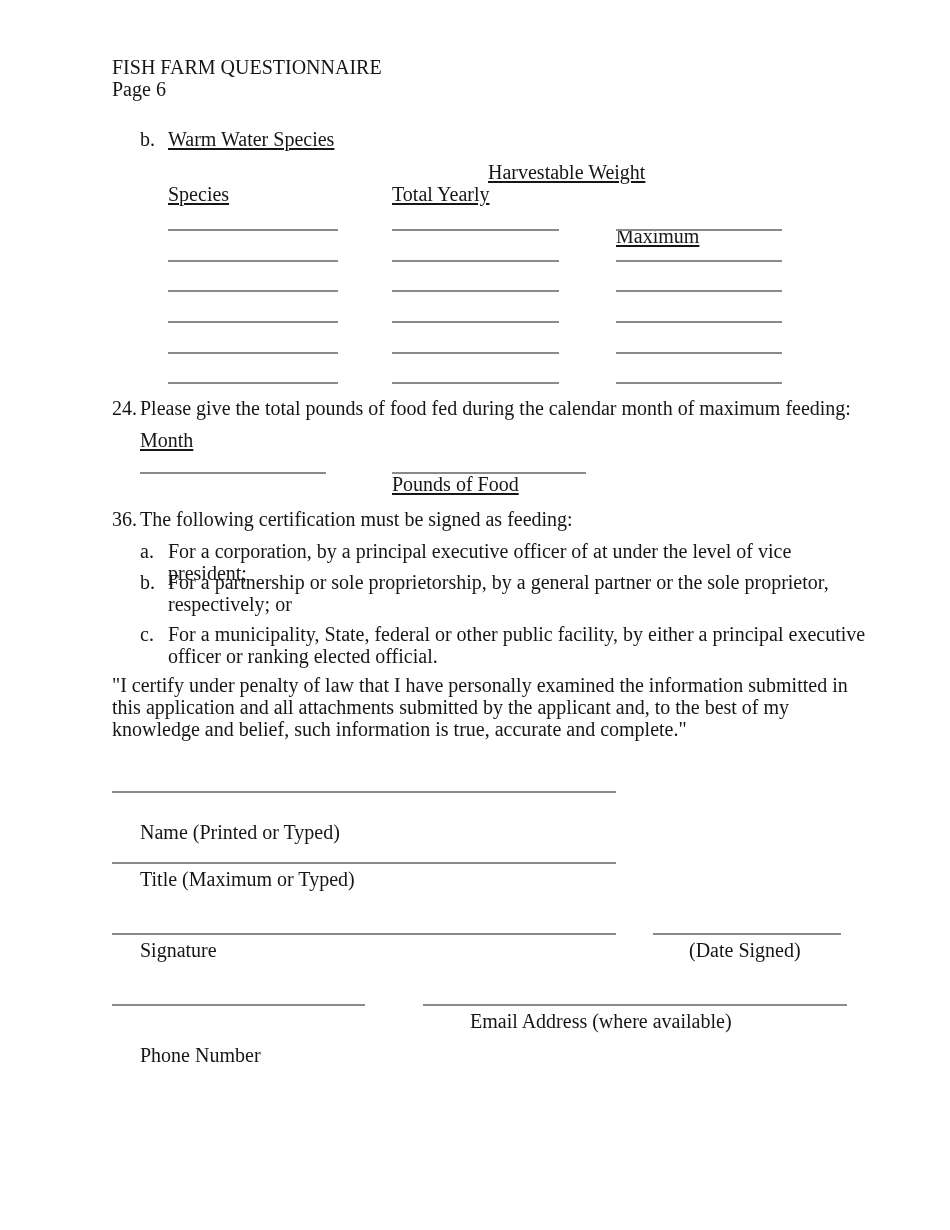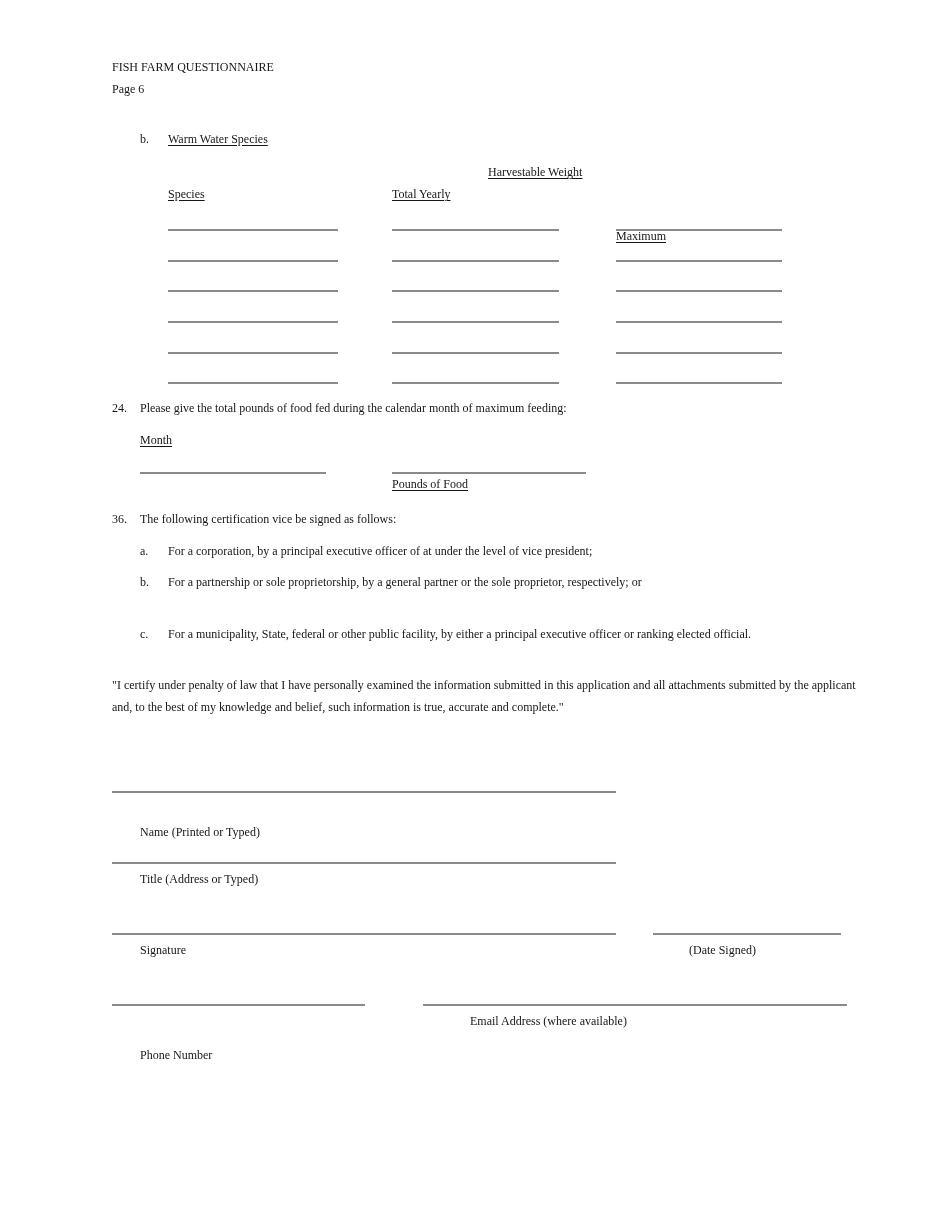--- a/index.html
+++ b/index.html
@@ -3,21 +3,21 @@
 <meta charset="utf-8">
 <style>
   * { margin: 0; padding: 0; box-sizing: border-box; }
   html, body { background: #ffffff; }
   .page {
     position: relative;
     width: 950px;
     height: 1230px;
     background: #ffffff;
     font-family: "Liberation Serif", "DejaVu Serif", serif;
-    font-size: 12px;
+    font-size: 20px;
     line-height: 22px;
     color: var(--text, #161616);
     overflow: hidden;
   }
   .abs { position: absolute; }
   .u { text-decoration: underline; text-underline-offset: 2px; }
   .bline {
     position: absolute;
     height: 0;
     border-top: 2px solid var(--blank-line, #8a8a8a);
@@ -67,39 +67,39 @@
 
   <div class="abs hang" style="left:112px; top:397px; width:740px;">
     <span class="mk">24.</span><span>Please give the total pounds of food fed during the calendar month of maximum feeding:</span>
   </div>
   <div class="abs u" style="left:140px; top:429px;">Month</div>
   <div class="abs u" style="left:392px; top:429px;margin-top:44px;">Pounds of Food</div>
   <div class="bline" style="left:140px; top:472px; width:186px;"></div>
   <div class="bline" style="left:392px; top:472px; width:194px;"></div>
 
   <div class="abs hang" style="left:112px; top:508px; width:740px;">
-    <span class="mk">36.</span><span>The following certification vice be signed as follows:</span>
+    <span class="mk">36.</span><span>The following certification must be signed as feeding:</span>
   </div>
   <div class="abs hang" style="left:140px; top:540px; width:730px;">
     <span class="mk">a.</span><span>For a corporation, by a principal executive officer of at under the level of vice president;</span>
   </div>
   <div class="abs hang" style="left:140px; top:571px; width:710px;">
     <span class="mk">b.</span><span>For a partnership or sole proprietorship, by a general partner or the sole proprietor, respectively; or</span>
   </div>
   <div class="abs hang" style="left:140px; top:623px; width:730px;">
     <span class="mk">c.</span><span>For a municipality, State, federal or other public facility, by either a principal executive officer or ranking elected official.</span>
   </div>
 
   <div class="abs" style="left:112px; top:674px; width:745px;">"I certify under penalty of law that I have personally examined the information submitted in this application and all attachments submitted by the applicant and, to the best of my knowledge and belief, such information is true, accurate and complete."</div>
 
   <div class="bline" style="left:112px; top:791px; width:504px;"></div>
   <div class="abs" style="left:140px; top:821px;">Name (Printed or Typed)</div>
 
   <div class="bline" style="left:112px; top:862px; width:504px;"></div>
-  <div class="abs" style="left:140px; top:868px;">Title (Address or Typed)</div>
+  <div class="abs" style="left:140px; top:868px;">Title (Maximum or Typed)</div>
 
   <div class="bline" style="left:112px; top:933px; width:504px;"></div>
   <div class="abs" style="left:140px; top:939px;">Signature</div>
   <div class="bline" style="left:653px; top:933px; width:188px;"></div>
   <div class="abs" style="left:689px; top:939px;">(Date Signed)</div>
 
   <div class="bline" style="left:112px; top:1004px; width:253px;"></div>
   <div class="abs" style="left:140px; top:1044px;">Phone Number</div>
   <div class="bline" style="left:423px; top:1004px; width:424px;"></div>
   <div class="abs" style="left:470px; top:1010px;">Email Address (where available)</div>

